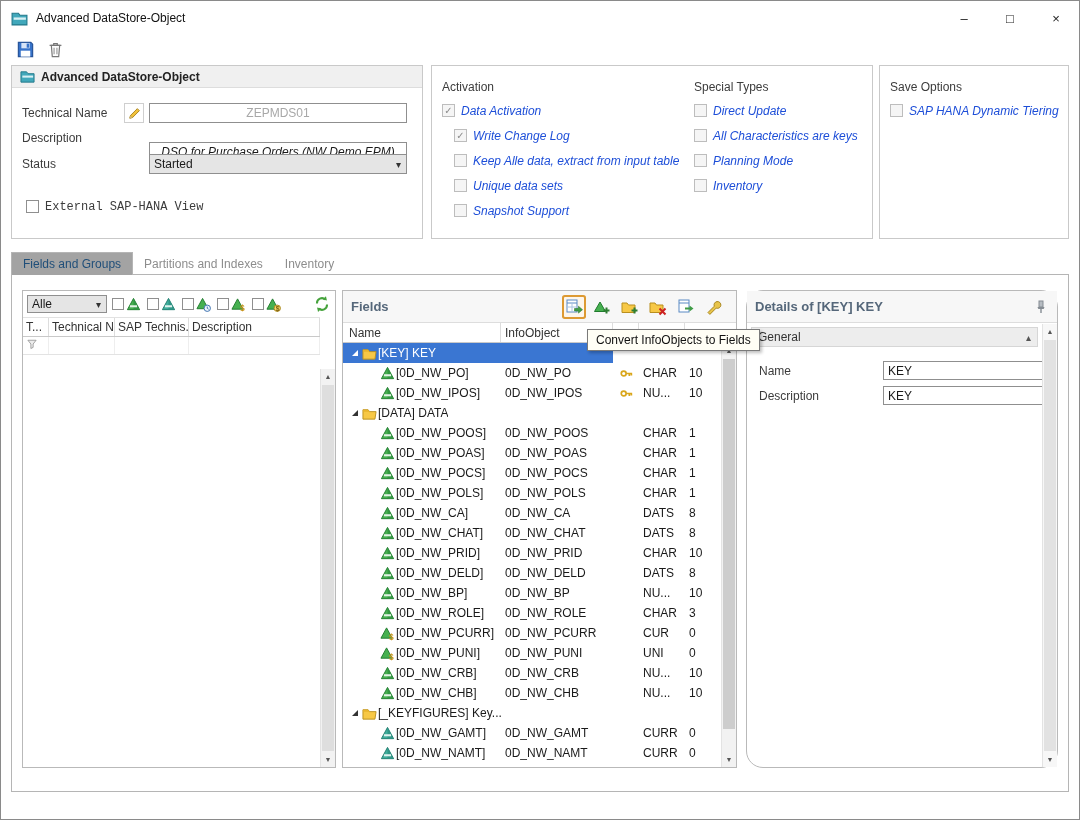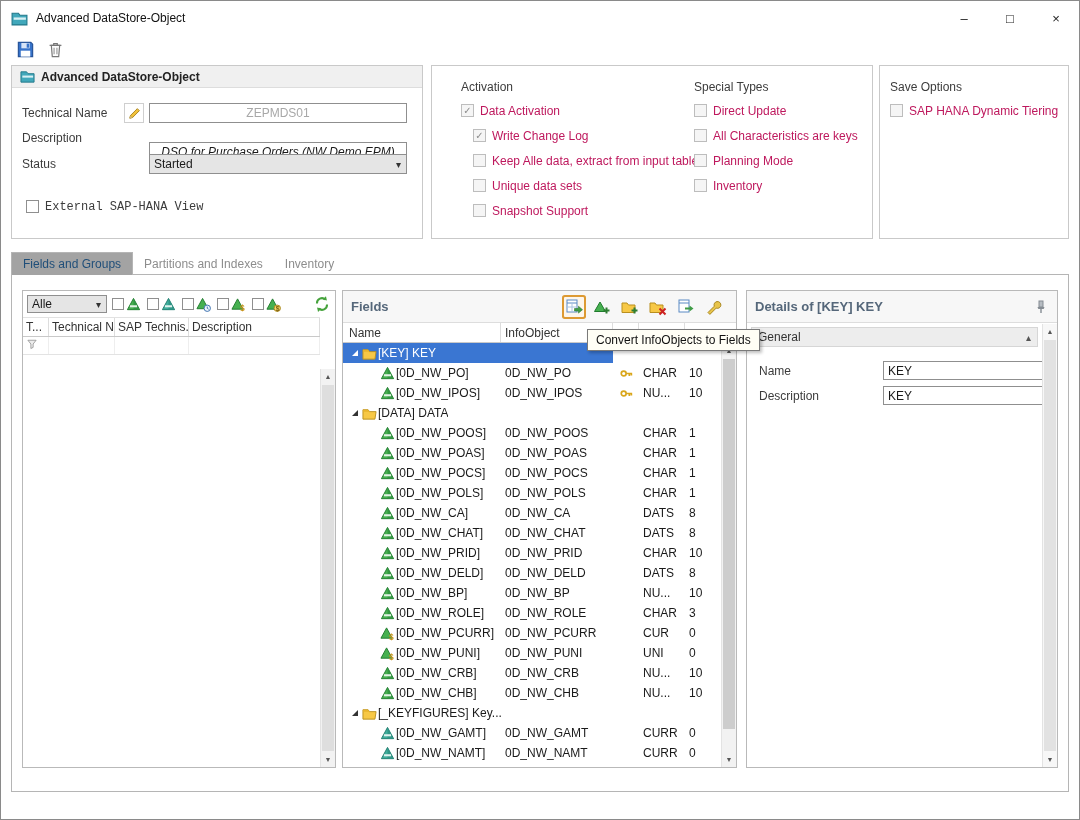--- a/index.html
+++ b/index.html
@@ -33,40 +33,40 @@
   .combo { position:absolute; left:137px; width:258px; height:20px; border:1px solid #8f8f8f; background:#e5e5e5; display:flex; align-items:center; padding-left:4px; }
   .combo::after { content:"▾"; margin-left:auto; padding:0 5px; font-size:10px; color:#333; }
   .combo.small { position:static; width:80px; height:18px; flex:none; }
 
   .checkbox { width:13px; height:13px; border:1px solid #8f8f8f; background:#fff; display:inline-flex; align-items:center; justify-content:center; font-size:10px; color:#8c8c8c; flex:none; }
   .checkbox.disabled { border-color:#bdbdbd; background:#f5f5f5; }
   .checkbox.checked::after { content:"✓"; }
   .check-row { display:flex; align-items:center; gap:6px; height:13px; margin-bottom:12px; }
   .check-row.indent { margin-left:12px; }
   .check-label { white-space:nowrap; color:#3c3c3c; }
-  .check-label.disabled { color:#be185d; }
+  .check-label.disabled { color:#1d4ed8;font-style:italic; }
 
   .act-col { position:absolute; top:14px; }
-  #col-activation { left:10px; width:246px;margin-left:19px; }
+  #col-activation { left:10px; width:246px; }
   #col-special    { left:262px; width:176px; }
   #col-saveopt    { left:10px;  width:176px; }
   .col-title { color:#3c3c3c; margin-bottom:10px; }
   .ext-check { position:absolute; left:14px; top:134px;font-family:Liberation Mono, monospace; }
 
   
   .tabbar { position:absolute; left:10px; top:251px; height:23px; display:flex; z-index:3; }
   .tab { padding:0 11px; display:flex; align-items:center; color:#8d8d8d; }
   .tab.active { background:#a3a3a3; border:1px solid #b5b5b5; border-bottom:none; color:#1f4e79; }
   .tab-content { position:absolute; left:10px; top:273px; width:1058px; height:518px; border:1px solid #b5b5b5; background:#fff; }
 
   
   .panel { position:absolute; border:1px solid #b9b9b9; background:#fff; }
   #panel-entity  { left:10px;  top:15px; width:314px; height:478px; }
   #panel-fields  { left:330px; top:15px; width:395px; height:478px; }
-  #panel-details { left:734px; top:15px; width:312px; height:478px; }
+  #panel-details { left:734px; top:15px; width:312px; height:478px;border-radius:17px; }
   .panel-header { height:32px; background:#f7f7f7; border-bottom:1px solid #ddd; display:flex; align-items:center; padding:0 8px; }
   .panel-title { font-weight:bold; font-size:13px; color:#55677a; white-space:nowrap; }
   .pin-btn { margin-left:auto; width:16px; height:16px; display:inline-flex; }
 
   
   .ep-filterbar { height:26px; display:flex; align-items:center; gap:5px; padding:0 4px; }
   .filter-pair { display:inline-flex; align-items:center; gap:2px; }
   .checkbox.small { width:12px; height:12px; }
   .refresh-btn { margin-left:auto; width:18px; height:18px; display:inline-flex; }
   .ep-colhdr { display:flex; height:20px; border-top:1px solid #e2e2e2; border-bottom:1px solid #c9c9c9; width:297px; }

